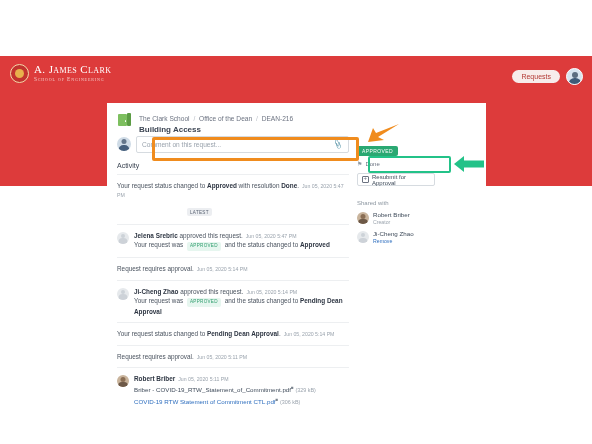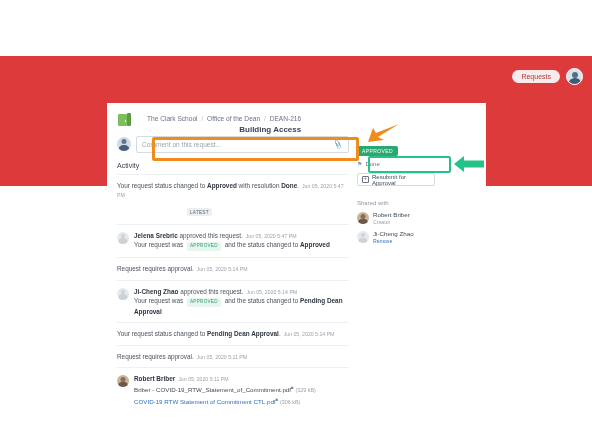--- a/index.html
+++ b/index.html
@@ -71,21 +71,21 @@
   .card {
     position: absolute; left: 107px; top: 103px;
     width: 379px; height: 341px; background: #ffffff;
     z-index: 4; overflow: hidden;
   }
   .card-inner { padding: 9px 10px 0 10px; display: flex; gap: 8px; }
   .col-main { width: 232px; flex: none; }
   .col-side { width: 115px; flex: none; padding-top: 27px; }
 
   
-  .bc-row { display: flex; align-items: flex-start; gap: 15px; margin-bottom: 2px; text-align: right; }
+  .bc-row { display: flex; align-items: flex-start; gap: 7px; margin-bottom: 2px; }
   .bc-icon {
     width: 15px; height: 14px; flex: none; position: relative; margin-top: 1px;
   }
   .bc-icon .door {
     position: absolute; left: 1px; top: 1px; width: 9px; height: 12px;
     background: #7dbf5f; border-radius: 1px;
   }
   .bc-icon .knob {
     position: absolute; left: 7.5px; top: 7px; width: 1.6px; height: 1.6px;
     background: #ffffff; border-radius: 50%;
@@ -218,20 +218,27 @@
   .person-sub { font-size: 5.2px; color: #9aa3ad; line-height: 1.25; }
   .person-sub.link { color: #2f6fbf; }
 </style>
 </head>
 <body>
 
 <div class="screen">
 
   <div class="red-band"></div>
 
+  <div class="brand">
+    <div class="brand-seal"></div>
+    <div class="brand-text">
+      <div class="brand-line1">A. James Clark</div>
+      <div class="brand-line2">School of Engineering</div>
+    </div>
+  </div>
 
   <div class="top-right">
     <button class="requests-btn">Requests</button>
     <div class="avatar-top"></div>
   </div>
 
   <div class="card">
     <div class="card-inner">
 
       <div class="col-main">

